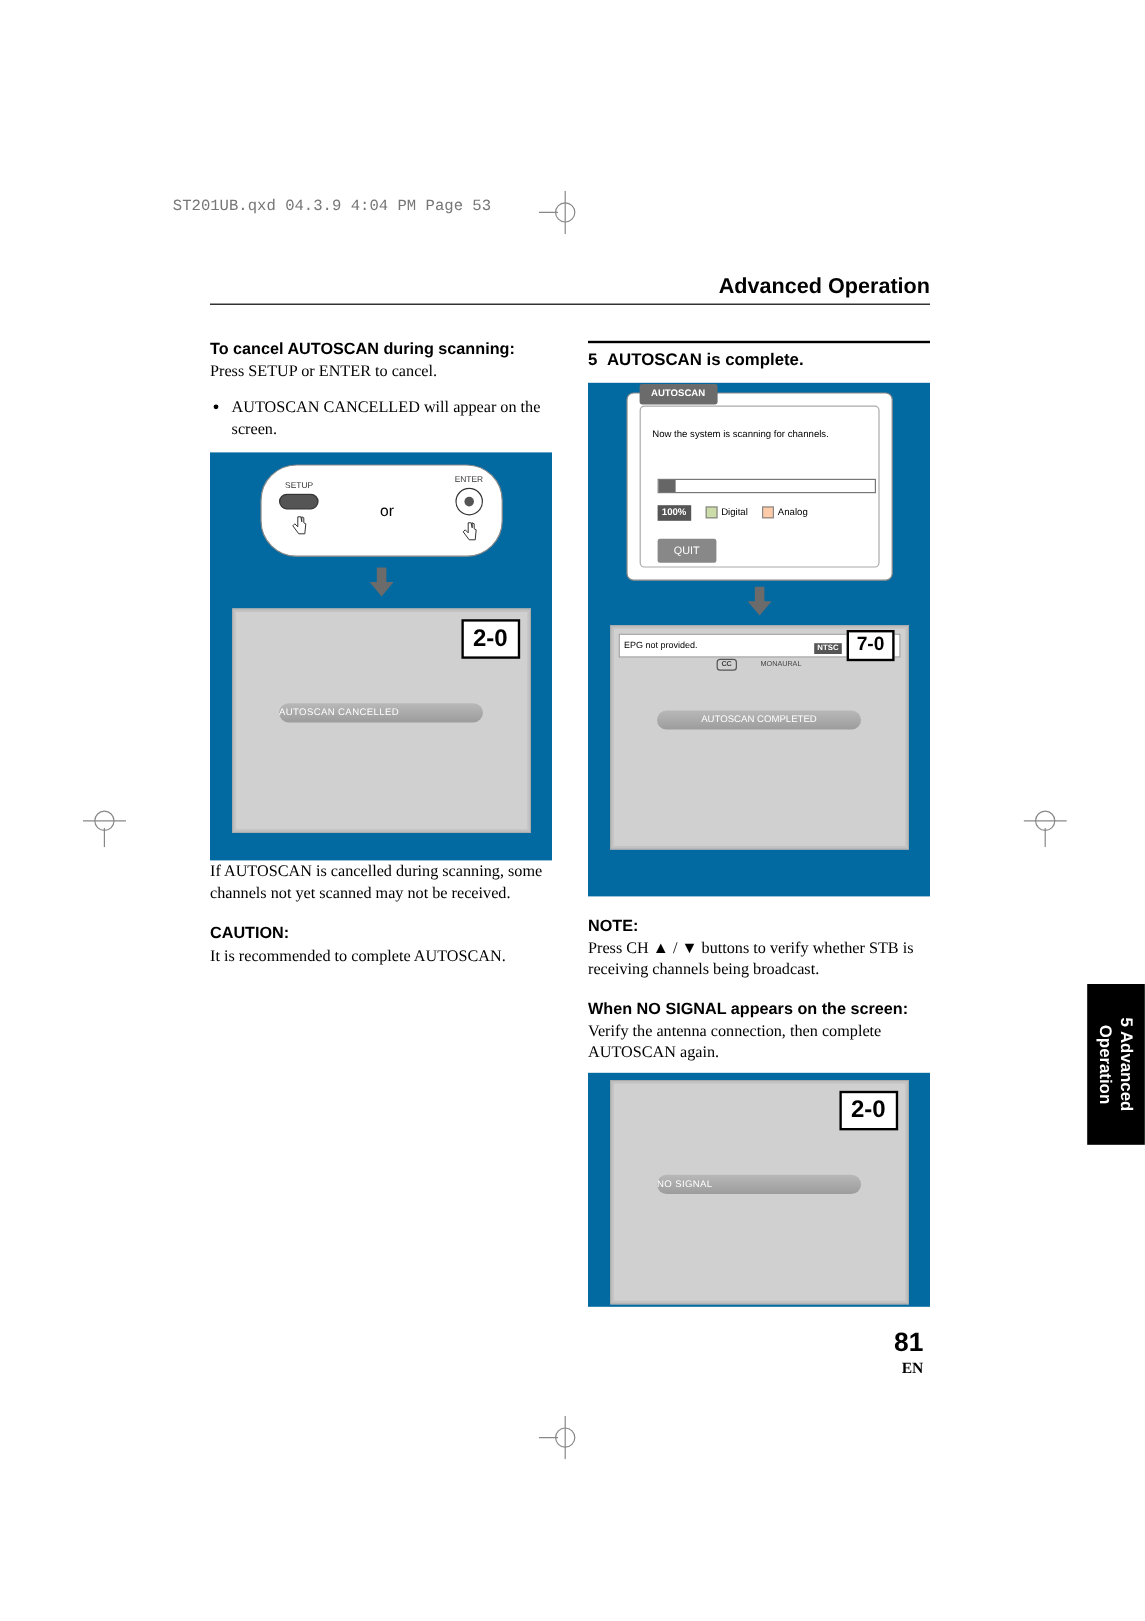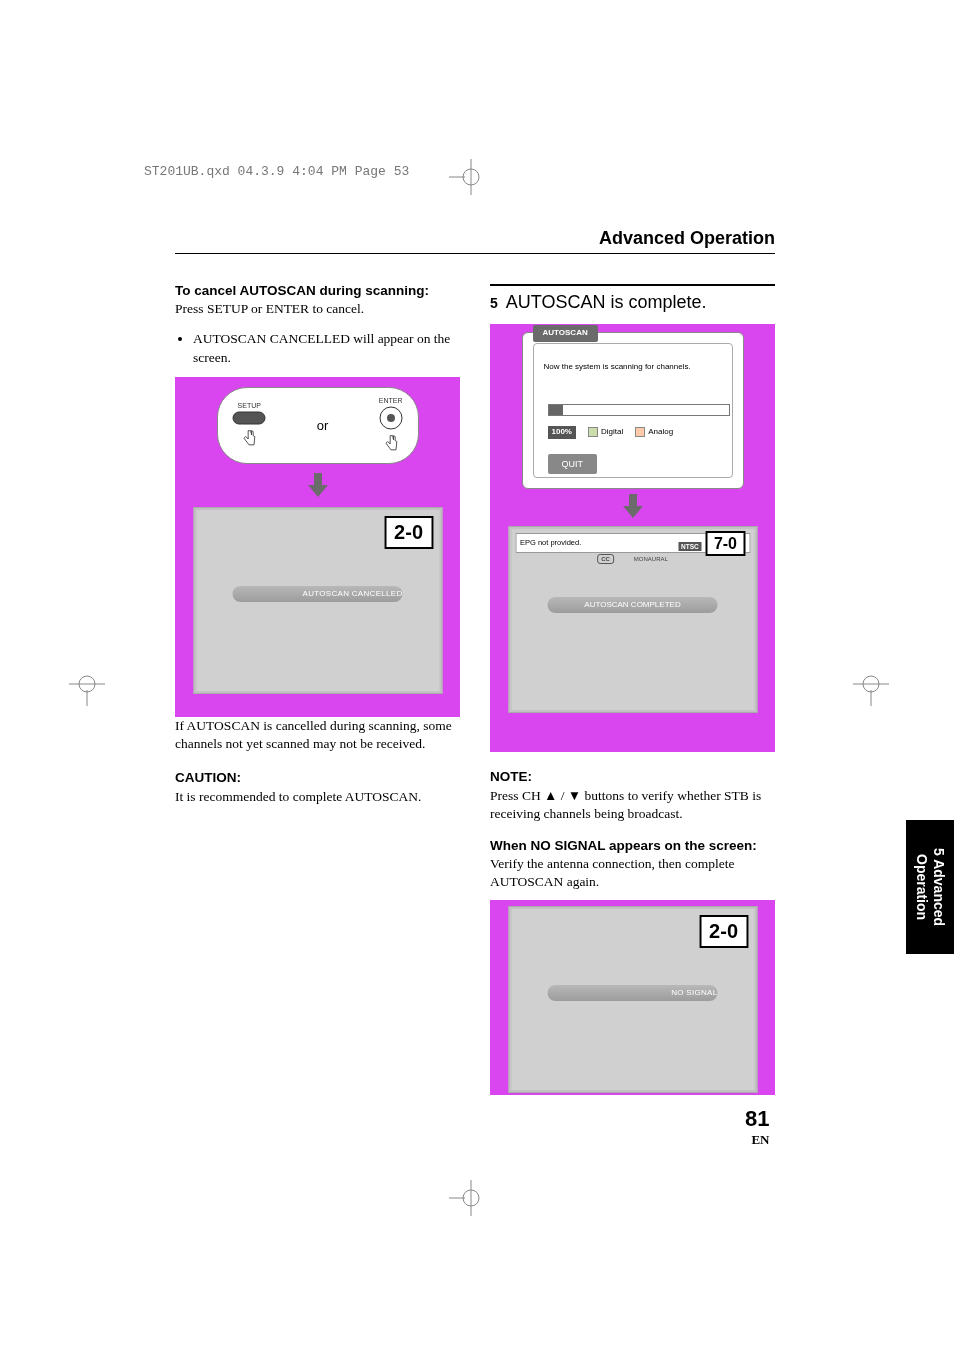--- a/index.html
+++ b/index.html
@@ -60,21 +60,21 @@
   }
   ul.bullets {
     list-style: disc;
     padding-left: 18px;
     margin: 6px 0;
   }
   ul.bullets li { margin-bottom: 2px; }
 
   
   .figure-panel {
-    background: #d946ef;
+    background: #0369a1;
     width: 100%;
     position: relative;
     margin-top: 10px;
   }
   .fp-a { height: 340px; }
   .fp-b { height: 428px; }
   .fp-c { height: 195px; margin-top: 8px; }
 
   
   .remote-box {
@@ -150,21 +150,21 @@
     left: 50%;
     transform: translateX(-50%);
     width: 170px;
     height: 16px;
     border-radius: 8px;
     background: linear-gradient(#b8b8b8,#9c9c9c);
     color: #fff;
     font-family: Arial, sans-serif;
     font-size: 8px;
     letter-spacing: 0.3px;
-    text-align: right;
+    text-align: left;
     line-height: 16px;
   }
 
   
   .dlg {
     position: absolute;
     top: 8px;
     left: 50%;
     transform: translateX(-50%);
     width: 220px;
@@ -311,22 +311,22 @@
     gap: 8px;
     margin-bottom: 2px;
   }
   .step-num {
     font-family: Arial, sans-serif;
     font-weight: bold;
     font-size: 14px;
   }
   .step-txt {
     font-family: Arial, sans-serif;
-    font-weight: normal;
-    font-size: 18px;
+    font-weight: bold;
+    font-size: 14px;
   }
   .hr-dark {
     border-top: 2.5px solid #000;
     margin: 2px 0 4px 0;
   }
 
   
   .side-tab {
     position: absolute;
     top: 820px;

